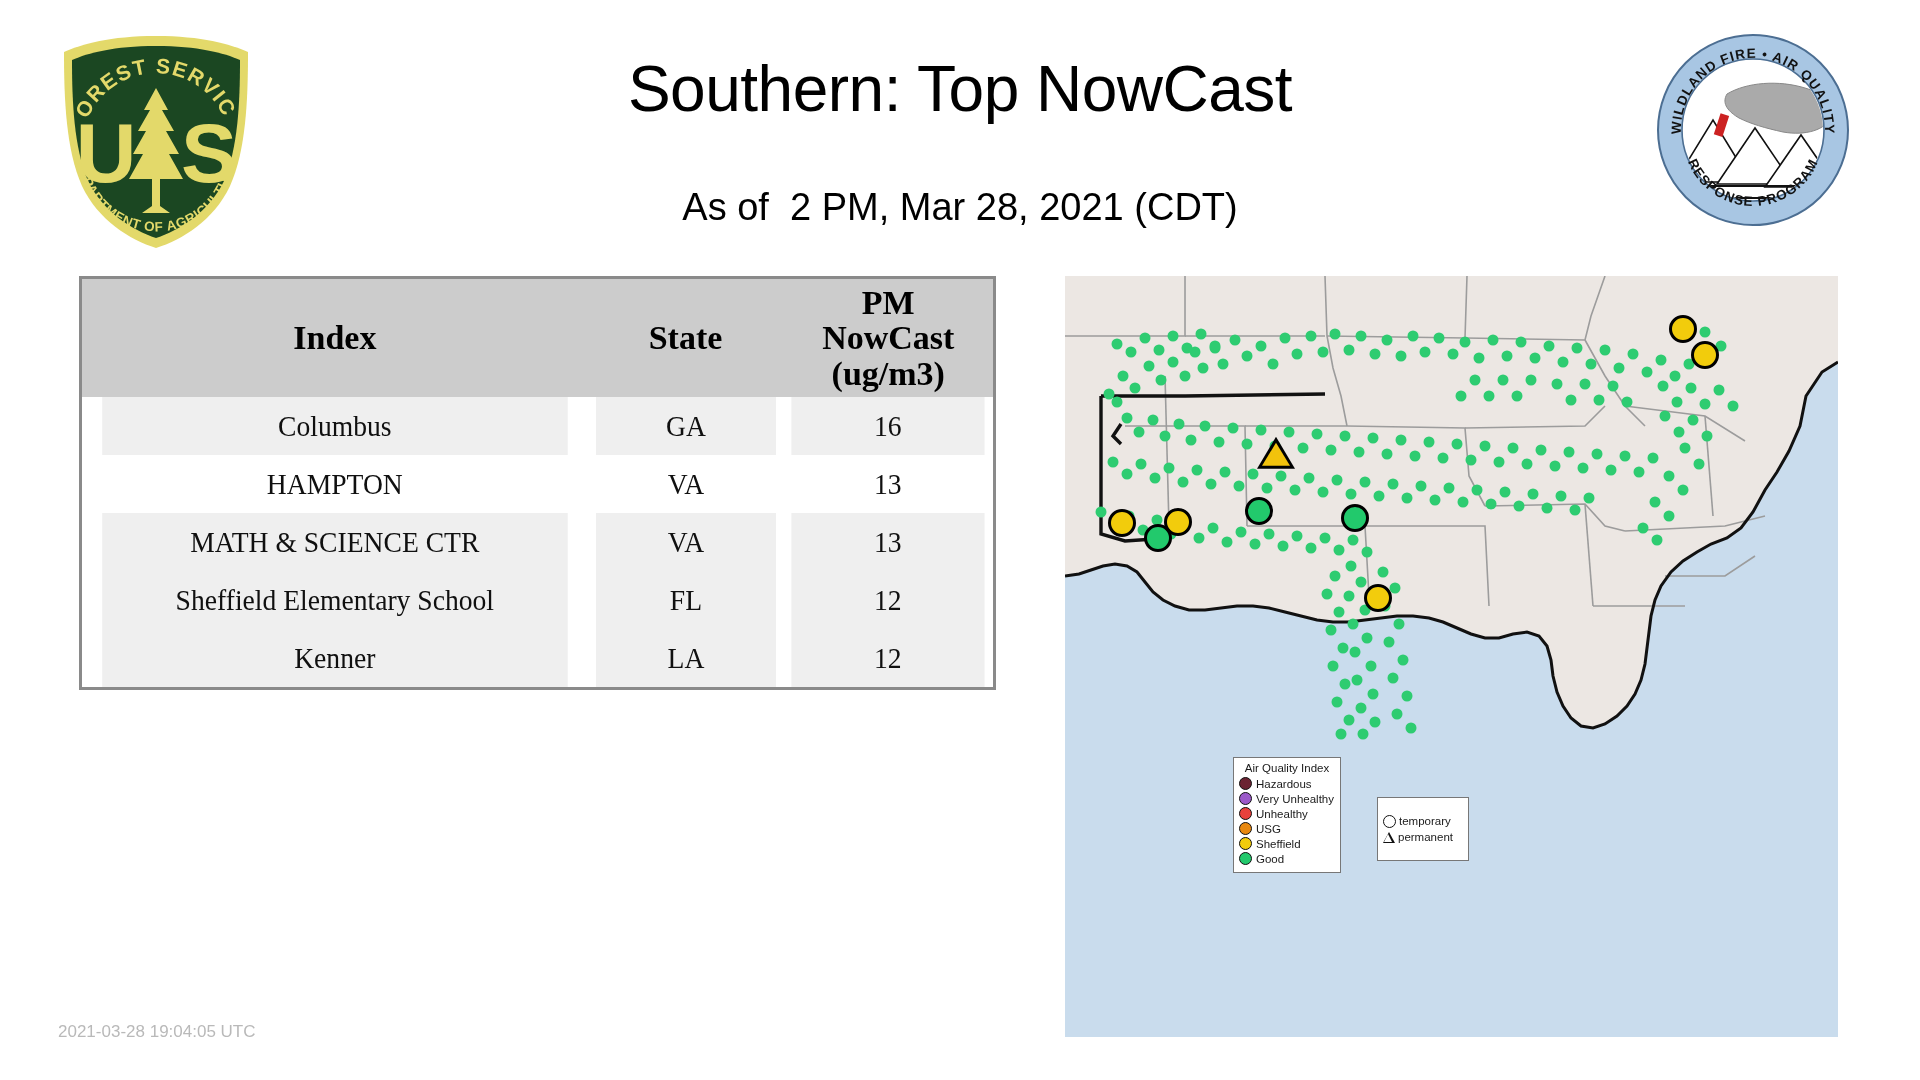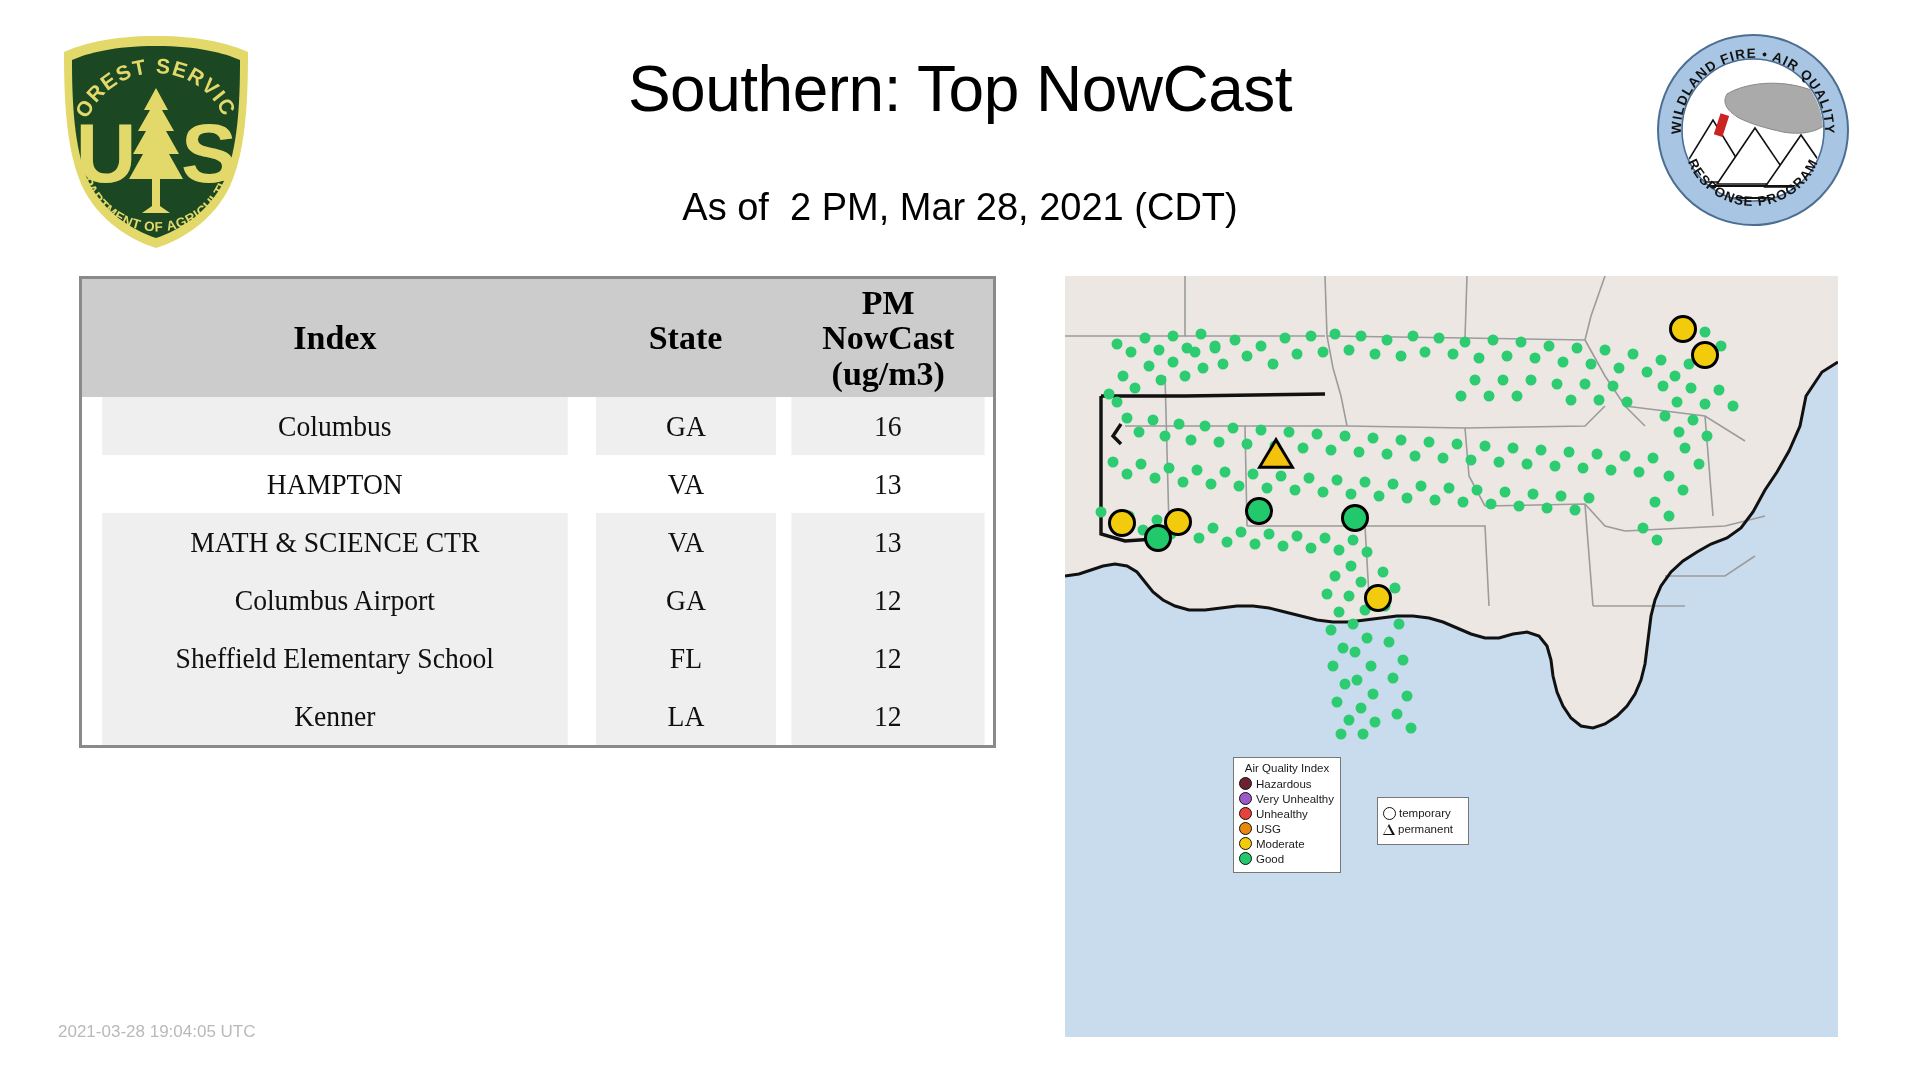--- a/index.html
+++ b/index.html
@@ -188,21 +188,21 @@
     color: #1a1a1a;
     white-space: nowrap;
   }
 
   #shape-legend {
     position: absolute;
     left: 312px; top: 521px;
     width: 92px;
     background: #ffffff;
     border: 1px solid #777;
-    padding: 7px 5px;
+    padding: 15px 5px;
     box-sizing: border-box;
   }
   #shape-legend .sl-row {
     display: flex; align-items: center; gap: 3px; height: 16px;
   }
   #shape-legend .sl-label {
     font-family: "Liberation Sans", sans-serif;
     font-size: 11.5px; color: #1a1a1a; white-space: nowrap;
   }
   .glyph-circle {
@@ -305,25 +305,20 @@
         </tr>
         <tr class="rowplain">
           <td>HAMPTON</td>
           <td>VA</td>
           <td>13</td>
         </tr>
         <tr class="rowshade">
           <td>MATH &amp; SCIENCE CTR</td>
           <td>VA</td>
           <td>13</td>
-        </tr>
-        <tr class="rowshade">
-          <td>Columbus Airport</td>
-          <td>GA</td>
-          <td>12</td>
         </tr>
         <tr class="rowshade">
           <td>Sheffield Elementary School</td>
           <td>FL</td>
           <td>12</td>
         </tr>
         <tr class="rowshade">
           <td>Kenner</td>
           <td>LA</td>
           <td>12</td>
@@ -640,21 +635,21 @@
         <div class="lg-row">
           <span class="lg-swatch" style="background: rgb(232, 65, 60);"></span>
           <span class="lg-label">Unhealthy</span>
         </div>
         <div class="lg-row">
           <span class="lg-swatch" style="background: rgb(232, 136, 15);"></span>
           <span class="lg-label">USG</span>
         </div>
         <div class="lg-row">
           <span class="lg-swatch" style="background: rgb(242, 204, 12);"></span>
-          <span class="lg-label">Moderate</span>
+          <span class="lg-label">Sheffield</span>
         </div>
         <div class="lg-row">
           <span class="lg-swatch" style="background: rgb(34, 201, 108);"></span>
           <span class="lg-label">Good</span>
         </div>
       </div>
   </div>
 
   <div id="shape-legend">
     <div class="sl-row">

